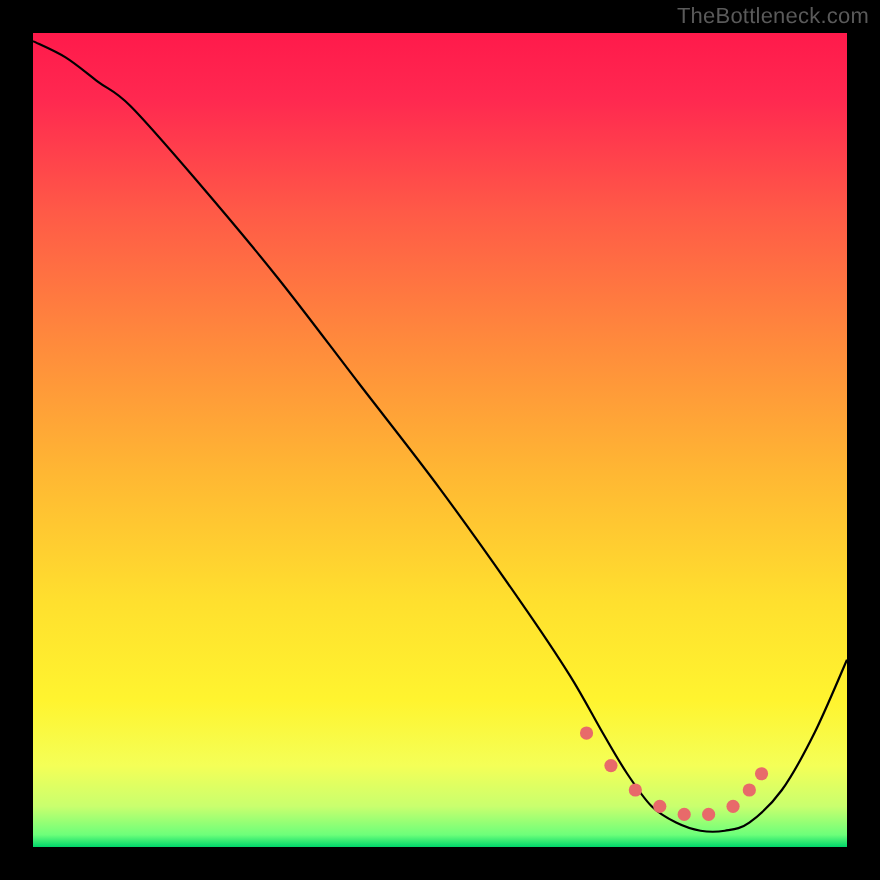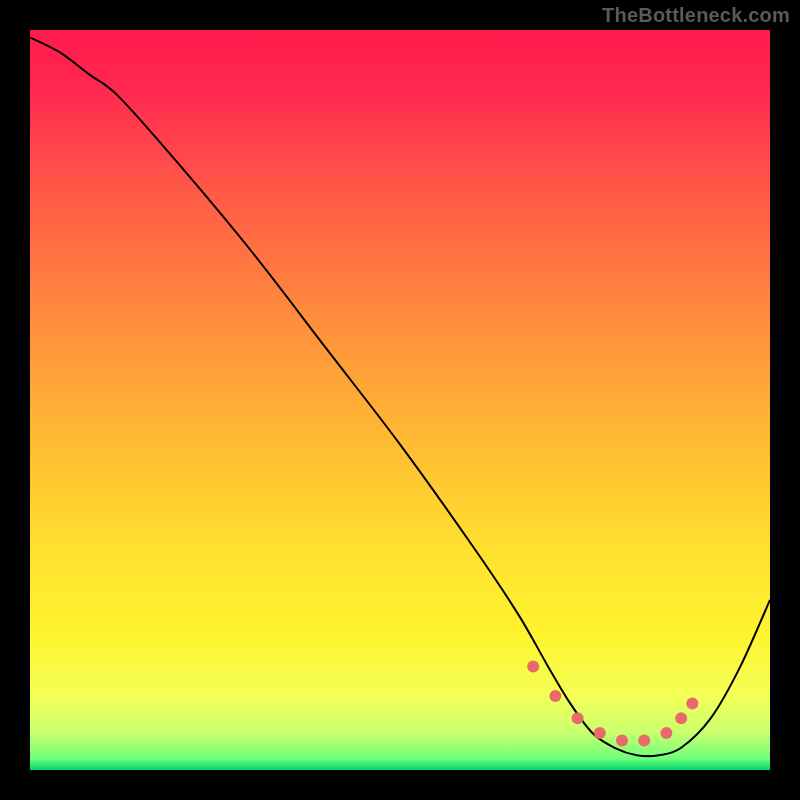--- a/index.html
+++ b/index.html
@@ -16,21 +16,21 @@
     width: 800px;
     height: 800px;
     background: #000;
   }
   .attribution {
     position: absolute;
     top: 4px;
     right: 10px;
     color: #5a5a5a;
     font-size: 20px;
-    font-weight: 700;
+    font-weight: 400;
     letter-spacing: 0.2px;
   }
   svg {
     display: block;
   }
 </style>
 </head>
 <body>
 
 <div class="frame">

